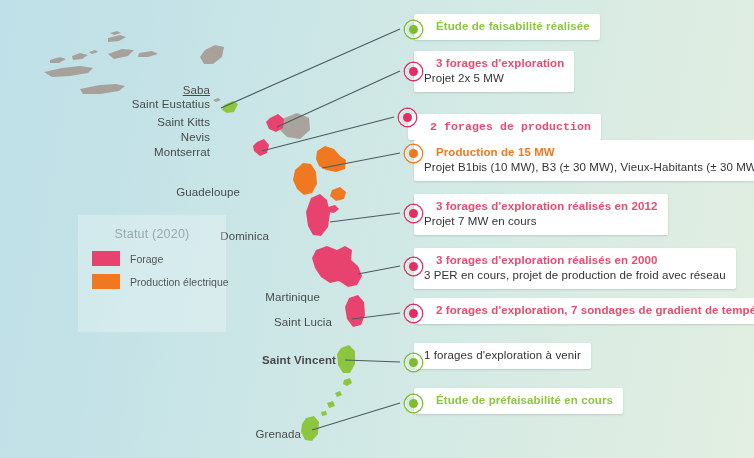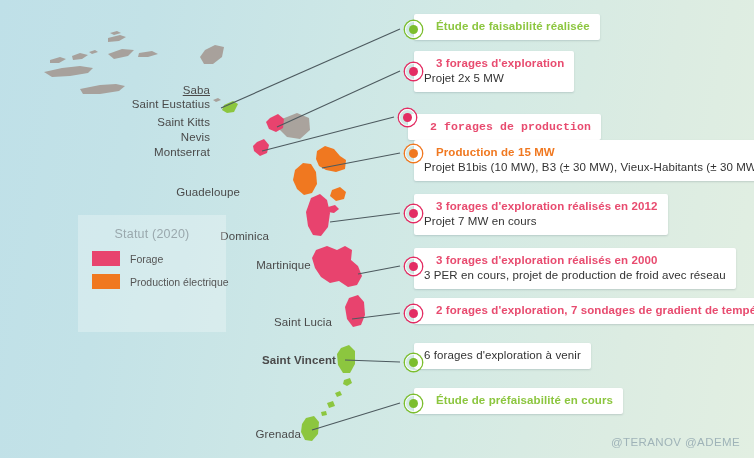--- a/index.html
+++ b/index.html
@@ -170,21 +170,21 @@
   </svg>
 
   <div id="island-labels">
       <div class="island-label" style="left: 150px; top: 84px; width: 60px; text-decoration: underline;">Saba</div>
       <div class="island-label" style="left: 110px; top: 98px; width: 100px;">Saint Eustatius</div>
       <div class="island-label" style="left: 130px; top: 116px; width: 80px;">Saint Kitts</div>
       <div class="island-label" style="left: 160px; top: 131px; width: 50px;">Nevis</div>
       <div class="island-label" style="left: 133px; top: 146px; width: 77px;">Montserrat</div>
       <div class="island-label" style="left: 163px; top: 186px; width: 77px;">Guadeloupe</div>
       <div class="island-label" style="left: 208px; top: 230px; width: 61px;">Dominica</div>
-      <div class="island-label" style="left: 247px; top: 259px; width: 73px; text-align: center;">Martinique</div>
+      <div class="island-label" style="left: 247px; top: 291px; width: 73px;">Martinique</div>
       <div class="island-label" style="left: 258px; top: 316px; width: 74px;">Saint Lucia</div>
       <div class="island-label" style="left: 250px; top: 354px; width: 86px; font-weight: bold;">Saint Vincent</div>
       <div class="island-label" style="left: 240px; top: 428px; width: 61px;">Grenada</div>
     </div>
 
   <div id="callouts">
       <div class="callout green" style="left: 414px; top: 14px;">
         <div class="c-title">Étude de faisabilité réalisée</div>
       </div>
       <div class="marker green" style="left: 405px; top: 21px;"></div>
@@ -210,21 +210,21 @@
       <div class="callout pink" style="left: 414px; top: 248px;">
         <div class="c-title">3 forages d'exploration réalisés en 2000</div>
         <div class="c-sub">3 PER en cours, projet de production de froid avec réseau</div>
       </div>
       <div class="marker pink" style="left: 405px; top: 258px;"></div>
       <div class="callout pink" style="left: 414px; top: 298px;">
         <div class="c-title">2 forages d'exploration, 7 sondages de gradient de température</div>
       </div>
       <div class="marker pink" style="left: 405px; top: 305px;"></div>
       <div class="callout green" style="left: 414px; top: 343px;">
-        <div class="c-sub">6 forages d'exploration à venir</div>
+        <div class="c-sub">1 forages d'exploration à venir</div>
       </div>
       <div class="marker green" style="left: 405px; top: 354px;"></div>
       <div class="callout green" style="left: 414px; top: 388px;">
         <div class="c-title">Étude de préfaisabilité en cours</div>
       </div>
       <div class="marker green" style="left: 405px; top: 395px;"></div>
     </div>
 
   <div id="legend">
     <div class="legend-title">Statut (2020)</div>
@@ -233,15 +233,14 @@
           <span class="swatch" style="background: rgb(232, 67, 110);"></span>
           <span class="legend-label">Forage</span>
         </div>
         <div class="legend-row">
           <span class="swatch" style="background: rgb(240, 120, 32);"></span>
           <span class="legend-label">Production électrique</span>
         </div>
       </div>
   </div>
 
-  <div id="credits">@TERANOV  @ADEME</div>
 
 </div>
 
 </body></html>

